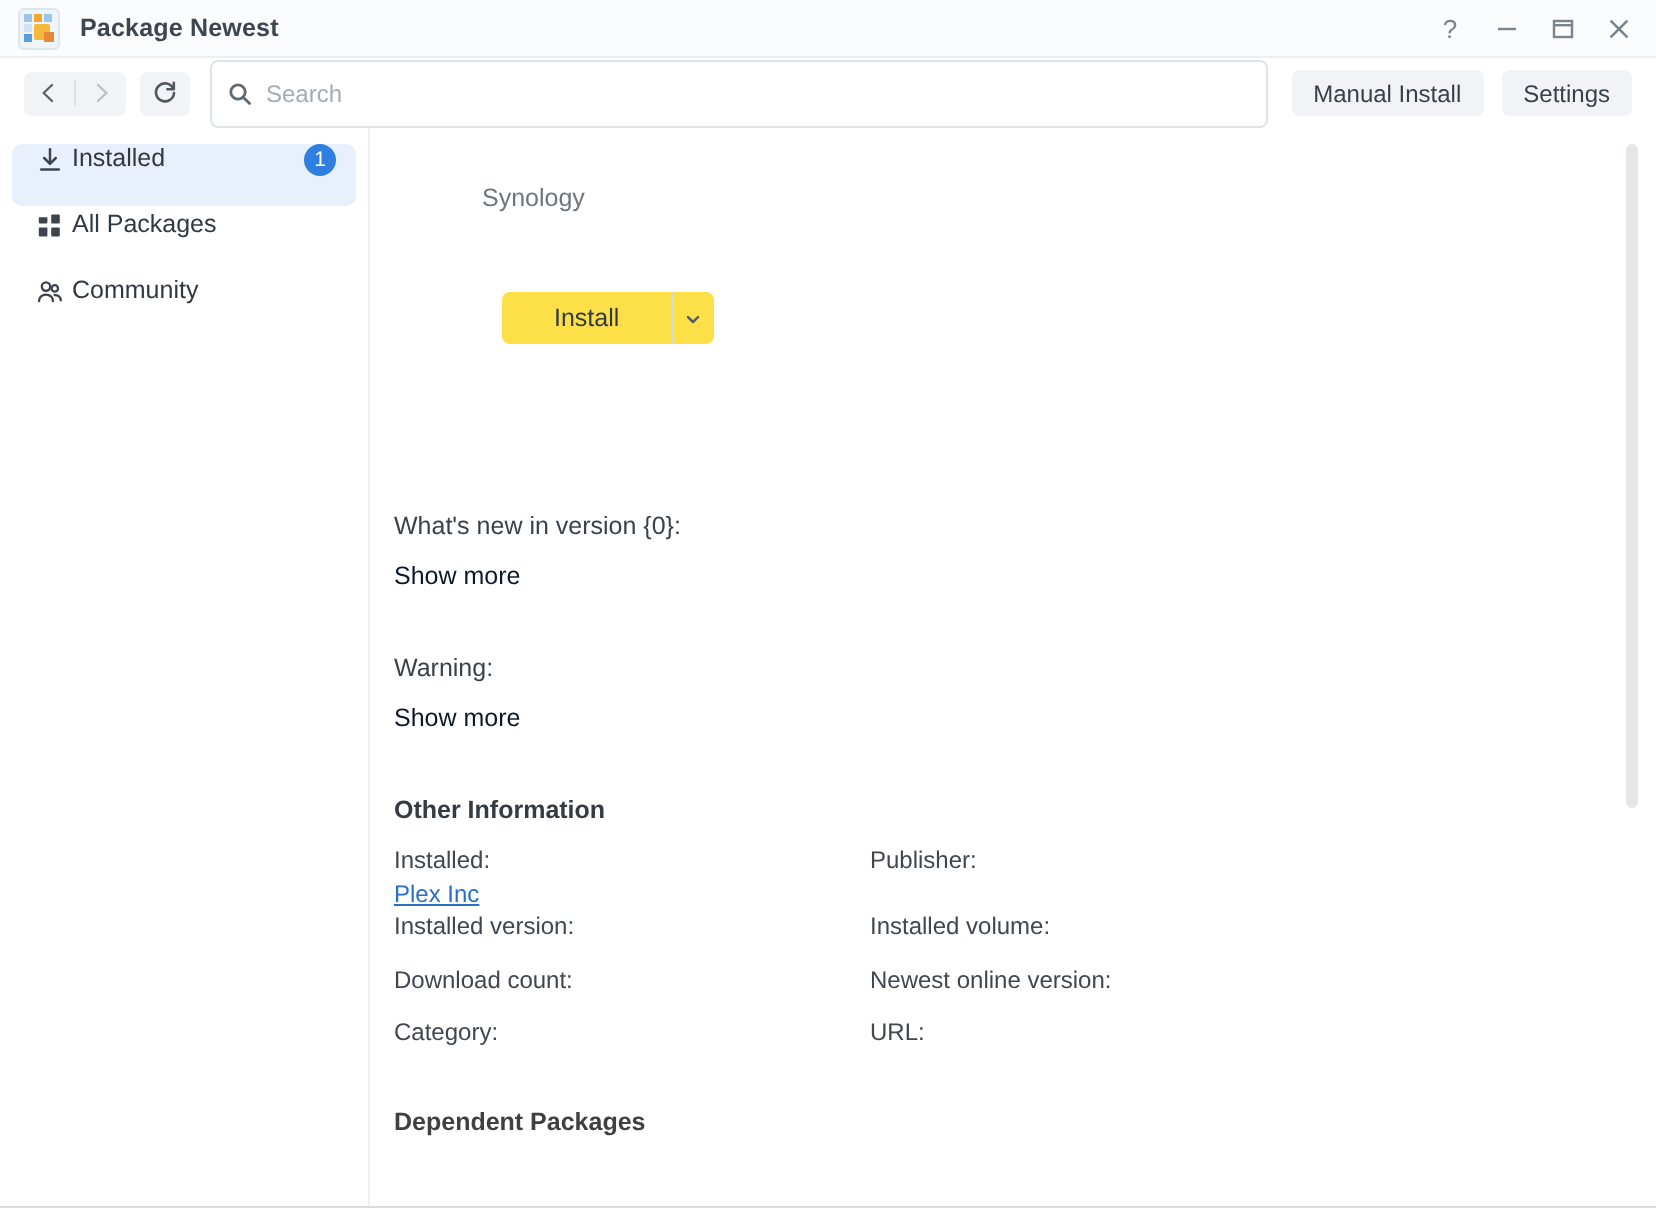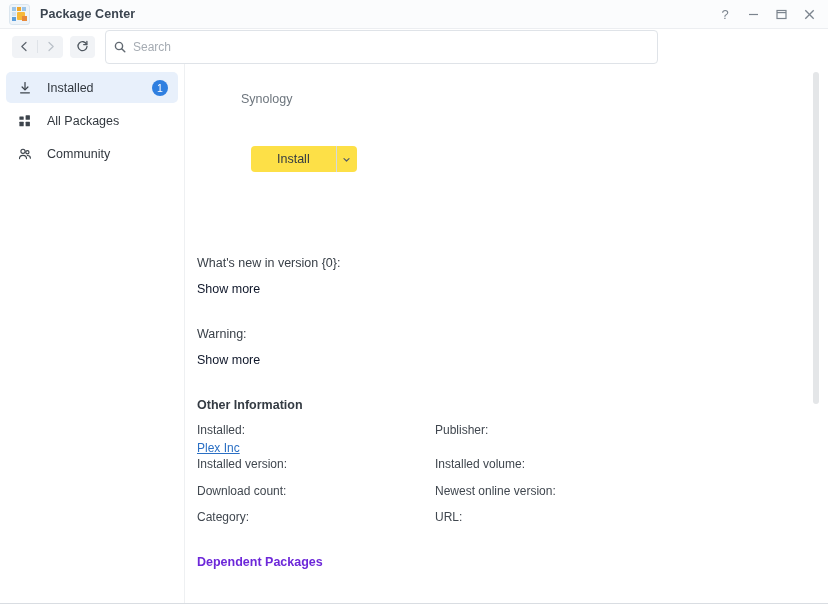--- a/index.html
+++ b/index.html
@@ -189,25 +189,24 @@
     width: 185px;
     flex: none;
     box-sizing: border-box;
     border-right: 1px solid #eef0f2;
     padding: 8px 6px 0 6px;
     background: #ffffff;
   }
   .side-item {
     height: 31px;
     display: flex;
-    align-items: center;
     border-radius: 5px;
     padding: 0 10px 0 11px;
     margin-bottom: 2px;
-    gap: 15px;
+    gap: 4px;
     cursor: default;
   }
   .side-item.active { background: #e8f0fb; }
   .side-icon {
     width: 15px;
     height: 15px;
     flex: none;
     display: flex;
     align-items: center;
     justify-content: center;
@@ -318,21 +317,21 @@
   .info-link {
     font-size: 12px;
     color: #2a6fc4;
     text-decoration: underline;
     line-height: 17px;
     cursor: default;
   }
   .dep-title {
     font-size: 12.5px;
     font-weight: bold;
-    color: #6d28d9;
+    color: #404040;
     margin-top: 18px;
   }
 
   
   .scrollbar-track {
     position: absolute;
     right: 9px;
     top: 4px;
     bottom: 4px;
     width: 6px;
@@ -356,21 +355,21 @@
     <div class="titlebar-left">
       <span class="app-icon">
         <i class="b1"></i>
           <i class="b2"></i>
           <i class="b3"></i>
           <i class="b4"></i>
           <i class="b5"></i>
           <i class="b6"></i>
           <i class="b7"></i>
       </span>
-      <span class="app-title">Package Center</span>
+      <span class="app-title">Package Newest</span>
     </div>
     <div class="titlebar-right">
       <div class="win-btn">
         <span>?</span>
       </div>
       <div class="win-btn">
         <svg width="11" height="11" viewBox="0 0 11 11">
             <line x1="1" y1="5.5" x2="10" y2="5.5" stroke="currentColor" stroke-width="1.2"></line>
           </svg>
       </div>
@@ -408,20 +407,24 @@
         <path d="M10.6 4.3A4.5 4.5 0 1 0 11 6.5" fill="none" stroke="currentColor" stroke-width="1.3" stroke-linecap="round"></path>
         <polyline points="10.9,1.4 10.9,4.6 7.7,4.6" fill="none" stroke="currentColor" stroke-width="1.3" stroke-linecap="round" stroke-linejoin="round"></polyline>
       </svg>
     </div>
     <div class="search-wrap">
       <svg width="12" height="12" viewBox="0 0 12 12">
           <circle cx="5" cy="5" r="3.6" fill="none" stroke="currentColor" stroke-width="1.4"></circle>
           <line x1="7.7" y1="7.7" x2="10.8" y2="10.8" stroke="currentColor" stroke-width="1.4" stroke-linecap="round"></line>
         </svg>
       <input class="search-input" type="text" placeholder="Search" style="">
+    </div>
+    <div class="tb-buttons">
+      <button class="tb-btn">Manual Install</button>
+      <button class="tb-btn">Settings</button>
     </div>
   </div>
 
   <div class="body-area">
 
     <div class="sidebar">
 
       <div class="side-item active">
         <span class="side-icon">
           <svg width="14" height="14" viewBox="0 0 14 14">

